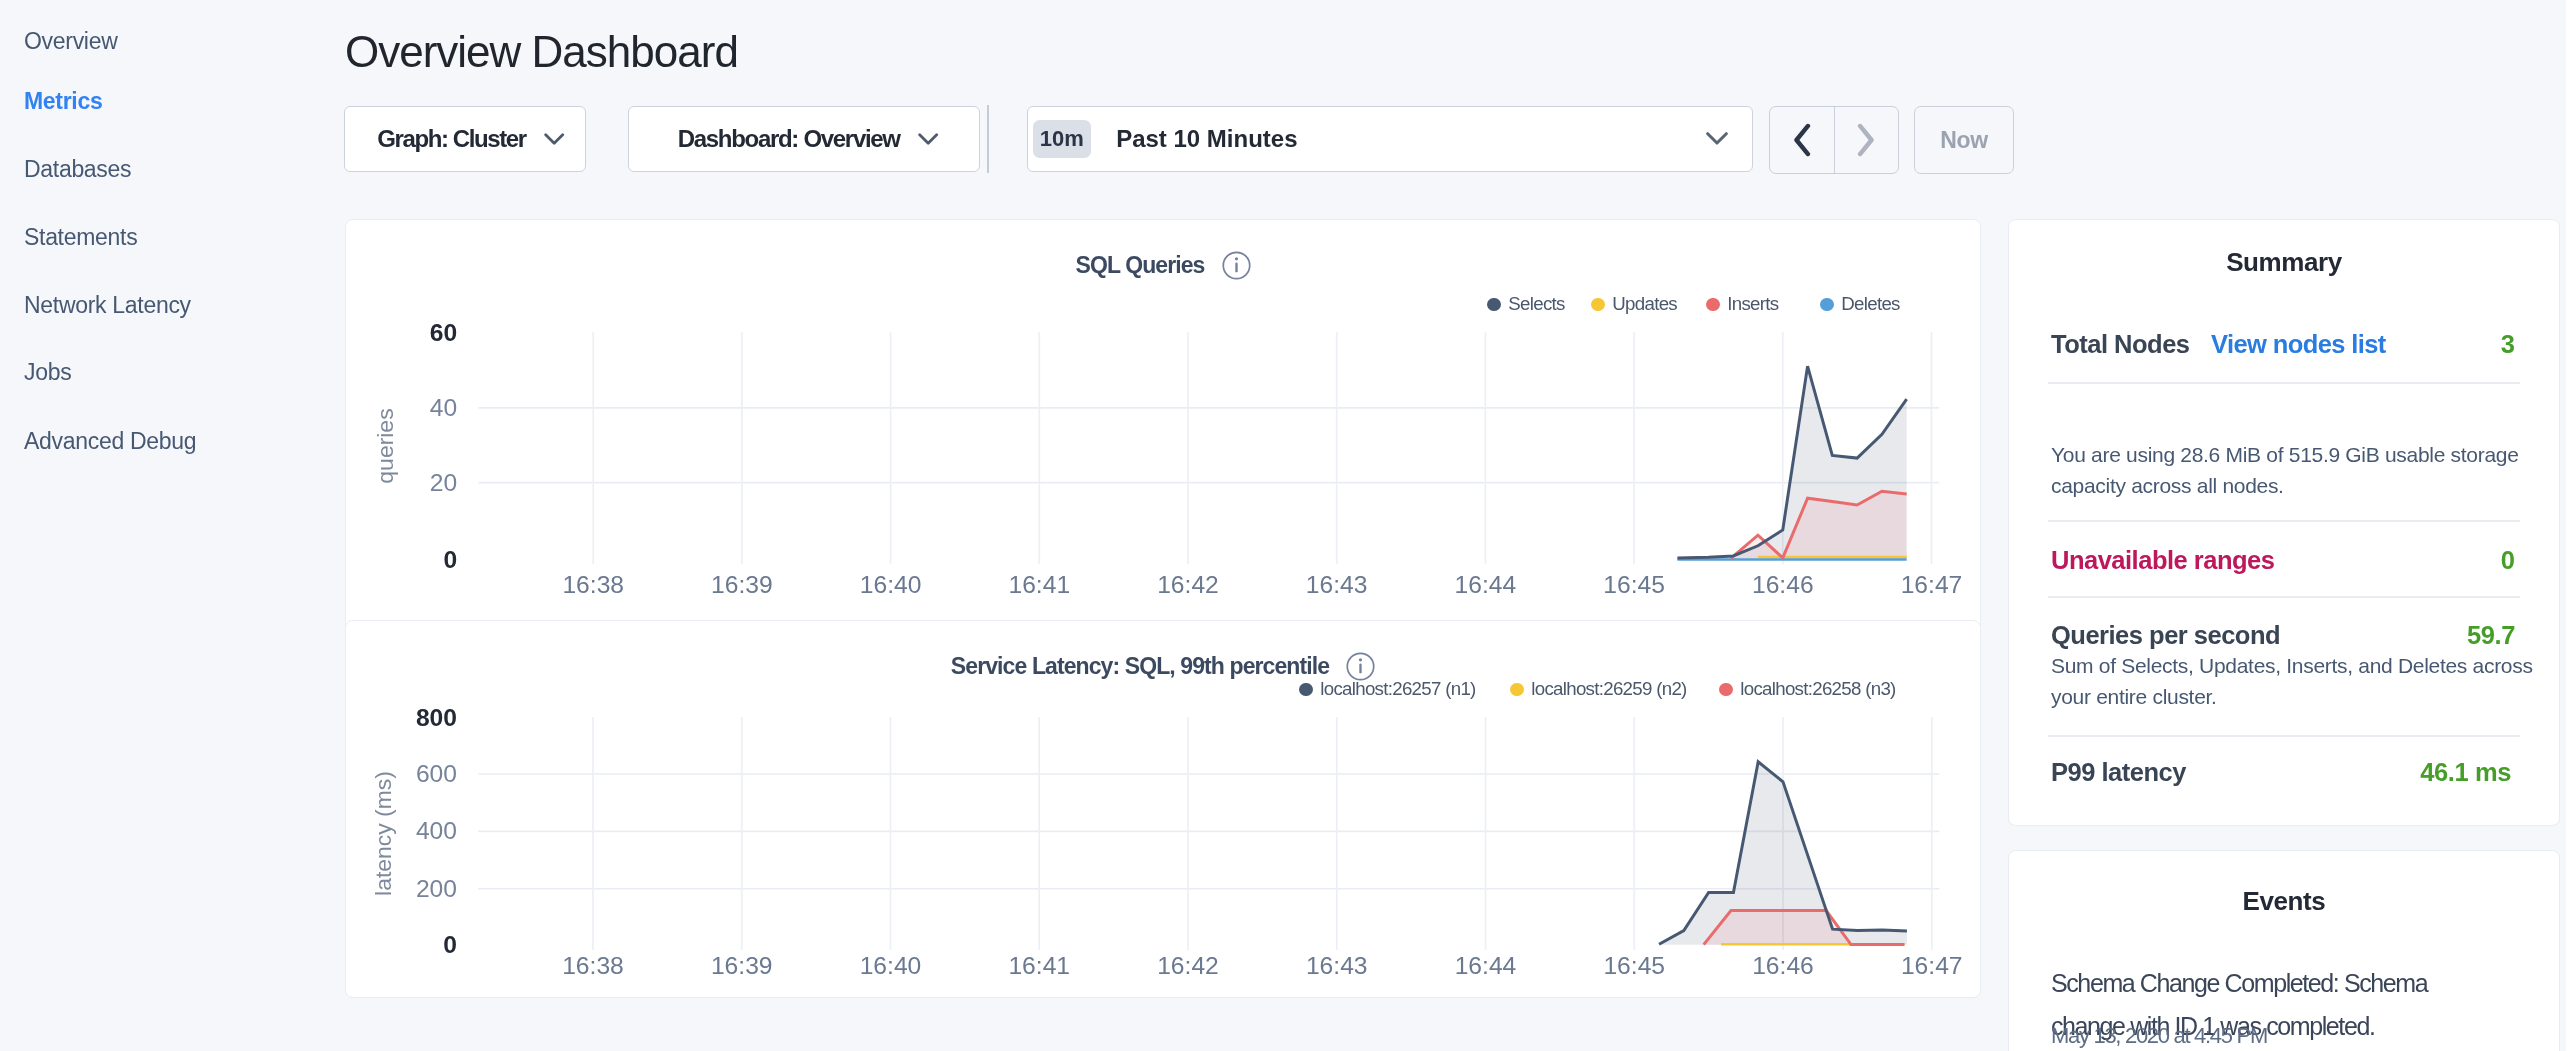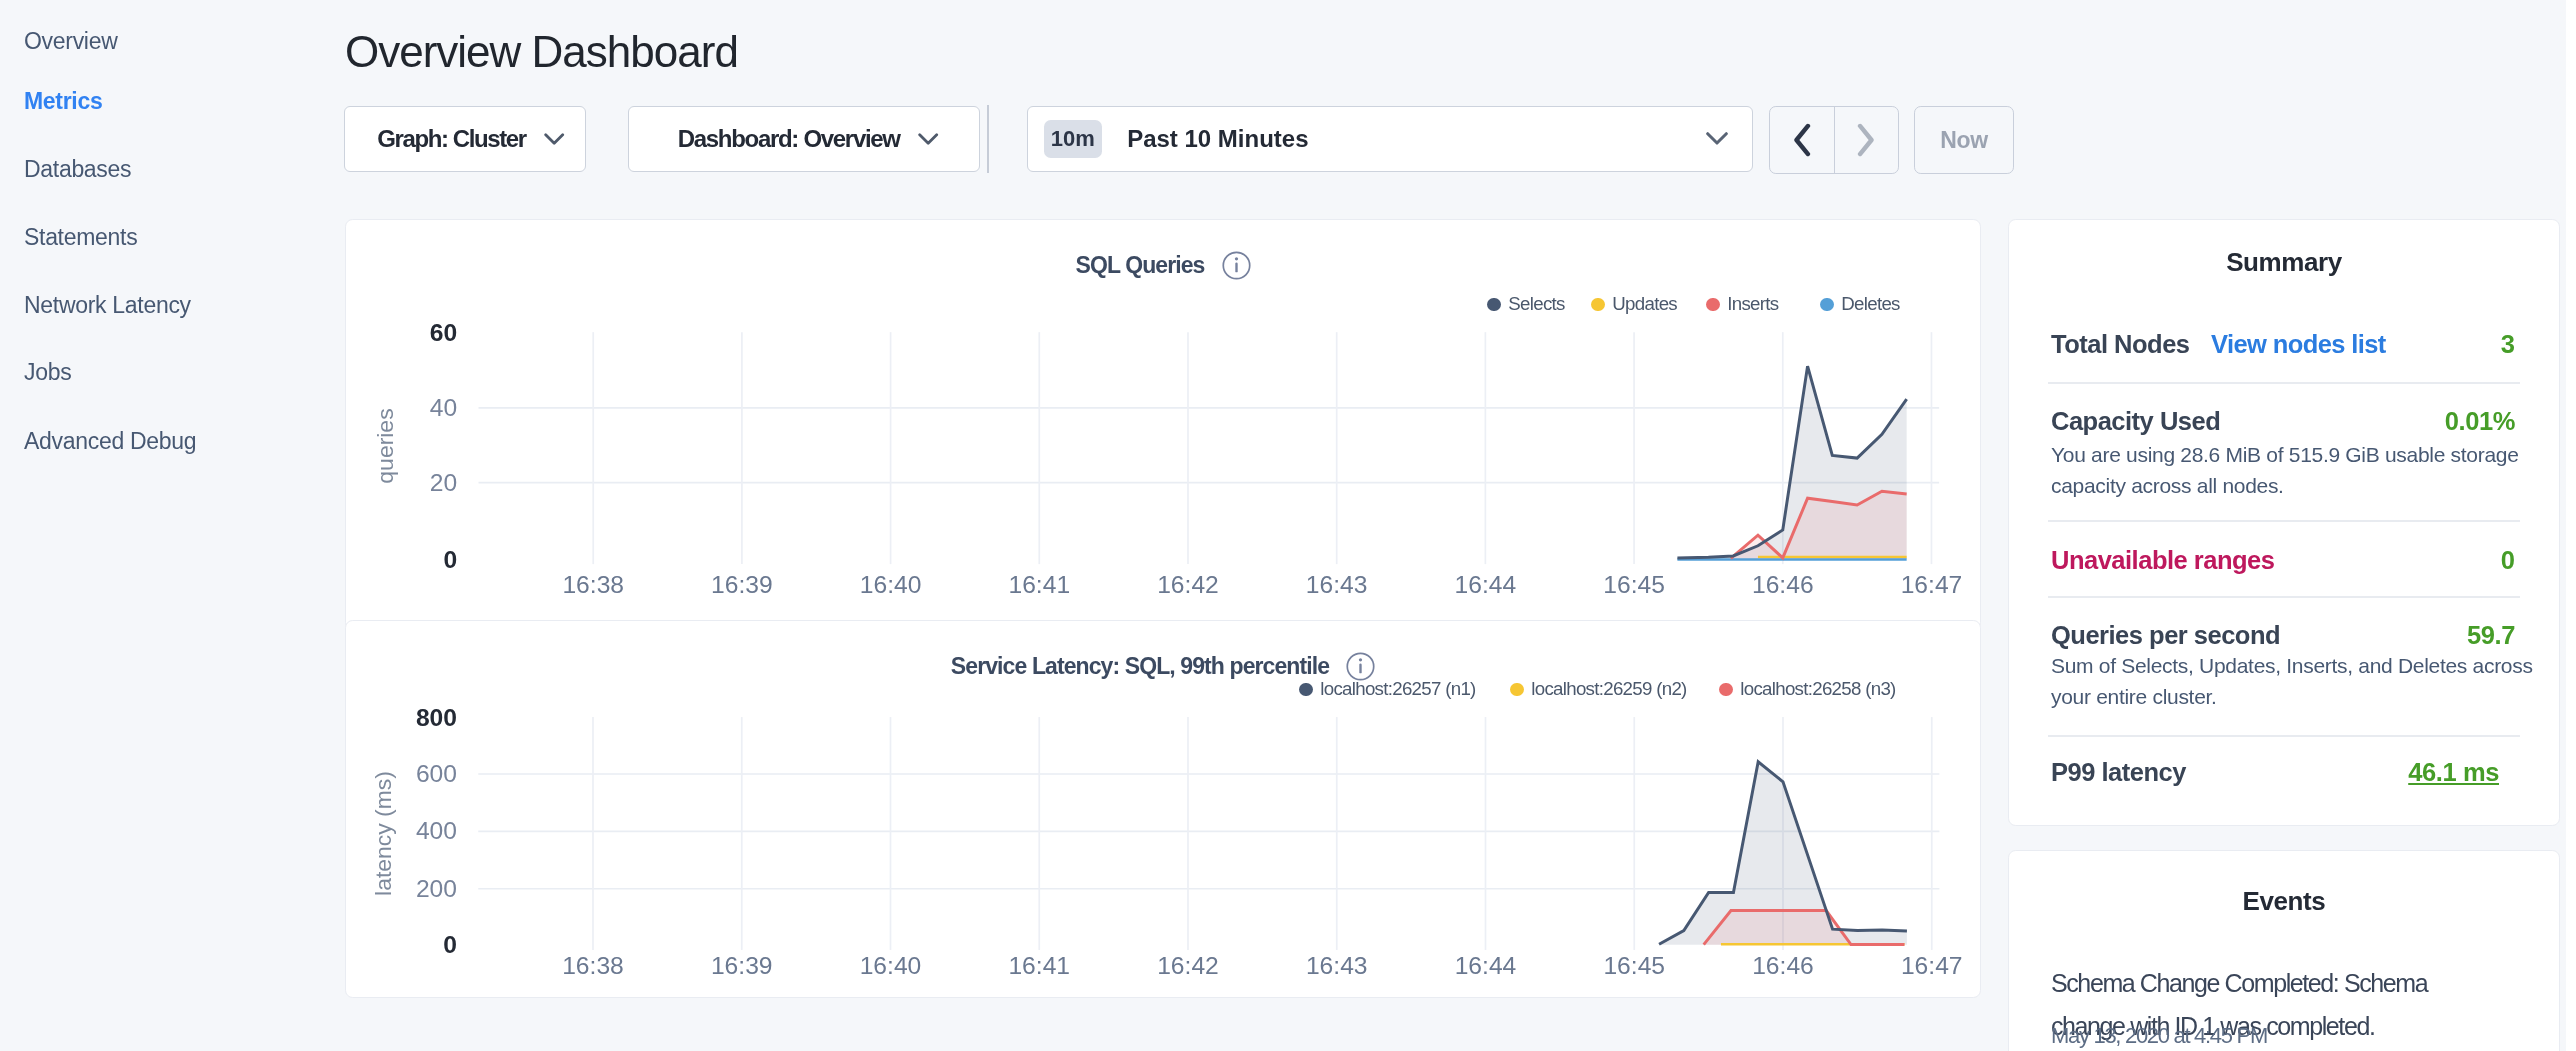--- a/index.html
+++ b/index.html
@@ -60,21 +60,21 @@
  <svg class="chev" width="20.4" height="12.8" viewBox="0 0 24 15">
       <path d="M2 2 L12 12 L22 2" fill="none" stroke="#4f5a6b" stroke-width="3.3" stroke-linecap="round" stroke-linejoin="round"></path>
     </svg>
 </div>
 <div class="ctl" style="left:628px;width:352px;letter-spacing:-1.3px;padding-left:8.5px;">Dashboard: Overview
  <svg class="chev" width="20.4" height="12.8" viewBox="0 0 24 15">
       <path d="M2 2 L12 12 L22 2" fill="none" stroke="#4f5a6b" stroke-width="3.3" stroke-linecap="round" stroke-linejoin="round"></path>
     </svg>
 </div>
 <div class="vsep"></div>
-<div class="ctl" style="left:1027px;width:726px;justify-content:flex-start;padding-left:16px;">
+<div class="ctl" style="left:1027px;width:726px;justify-content:flex-start;padding-left:5px;">
  <span class="badge10m">10m</span>Past 10 Minutes
  <svg width="22" height="13.6" viewBox="0 0 26 16" style="position:absolute;right:24px;">
       <path d="M2 2 L13 13 L24 2" fill="none" stroke="#596475" stroke-width="3.6" stroke-linecap="round" stroke-linejoin="round"></path>
     </svg>
 </div>
 <div class="navbtns">
  <div class="cell">
       <svg width="18" height="34" viewBox="0 0 21 40">
         <path d="M17.5 3.5 L4 20 L17.5 36.5" fill="none" stroke="#2c3547" stroke-width="5.2" stroke-linecap="round" stroke-linejoin="round"></path>
       </svg>
@@ -206,40 +206,36 @@
 </div>
 
 <div class="card" style="left:2008px;top:219px;width:552px;height:607px;">
  <div style="position:absolute;top:27px;width:100%;text-align:center;font-weight:bold;font-size:26px;color:#242a35;letter-spacing:-0.4px;">Summary</div>
  <div style="position:absolute;top:110px;left:42px;right:44px;height:31px;">
    <span style="font-weight:bold;font-size:25.5px;color:#394455;letter-spacing:-0.5px;">Total Nodes</span>
    <span style="position:absolute;left:160px;font-weight:bold;font-size:25.5px;color:#2b7ce0;letter-spacing:-0.6px;">View nodes list</span>
    <span style="position:absolute;right:0;font-weight:bold;font-size:25.5px;color:#469d28;">3</span>
  </div>
  <div style="position:absolute;top:162px;left:39px;right:39px;height:1.7px;background:#e8ebf0;"></div>
- <div style="position:absolute;top:187px;left:42px;right:44px;height:31px;">
-   <span style="font-weight:bold;font-size:25.5px;color:#394455;letter-spacing:-0.5px;">Capacity Used</span>
-   <span style="position:absolute;right:0;font-weight:bold;font-size:25.5px;color:#469d28;letter-spacing:-0.4px;">0.01%</span>
- </div>
  <div style="position:absolute;top:219px;left:42px;font-size:21px;line-height:31px;color:#475872;letter-spacing:-0.3px;">You are using 28.6 MiB of 515.9 GiB usable storage<br>capacity across all nodes.</div>
  <div style="position:absolute;top:300px;left:39px;right:39px;height:1.7px;background:#e8ebf0;"></div>
  <div style="position:absolute;top:326px;left:42px;right:44px;height:31px;">
    <span style="font-weight:bold;font-size:25.5px;color:#be185d;letter-spacing:-0.5px;">Unavailable ranges</span>
    <span style="position:absolute;right:0;font-weight:bold;font-size:25.5px;color:#469d28;">0</span>
  </div>
  <div style="position:absolute;top:376px;left:39px;right:39px;height:1.7px;background:#e8ebf0;"></div>
  <div style="position:absolute;top:401px;left:42px;right:44px;height:31px;">
    <span style="font-weight:bold;font-size:25.5px;color:#394455;letter-spacing:-0.5px;">Queries per second</span>
    <span style="position:absolute;right:0;font-weight:bold;font-size:25.5px;color:#469d28;letter-spacing:-0.4px;">59.7</span>
  </div>
  <div style="position:absolute;top:430px;left:42px;font-size:21px;line-height:31px;color:#475872;letter-spacing:-0.3px;">Sum of Selects, Updates, Inserts, and Deletes across<br>your entire cluster.</div>
  <div style="position:absolute;top:515px;left:39px;right:39px;height:1.7px;background:#e8ebf0;"></div>
  <div style="position:absolute;top:538px;left:42px;right:44px;height:31px;">
    <span style="font-weight:bold;font-size:25.5px;color:#394455;letter-spacing:-0.5px;">P99 latency</span>
-   <span style="position:absolute;right:16px;font-weight:bold;font-size:25.5px;color:#469d28;letter-spacing:-0.4px;text-decoration:underline;">46.1 ms</span>
+   <span style="position:absolute;right:4px;font-weight:bold;font-size:25.5px;color:#469d28;letter-spacing:-0.4px;">46.1 ms</span>
  </div>
 </div>
 
 <div class="card" style="left:2008px;top:850px;width:552px;height:247px;">
  <div style="position:absolute;top:35px;width:100%;text-align:center;font-weight:bold;font-size:26px;color:#242a35;letter-spacing:-0.4px;">Events</div>
  <div style="position:absolute;top:86px;left:42px;font-size:25px;line-height:43px;color:#3a4558;letter-spacing:-1.4px;margin-top:25px;">Schema Change Completed: Schema<br>change with ID 1 was completed.</div>
  <div style="position:absolute;top:172px;left:42px;font-size:22px;color:#5c6c84;letter-spacing:-1.3px;">May 13, 2020 at 4:45 PM</div>
 </div>
 
 

